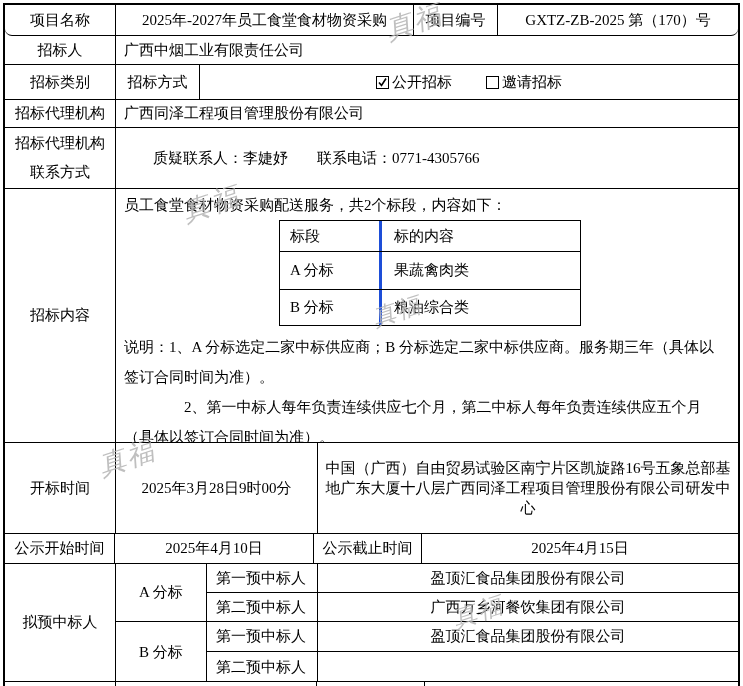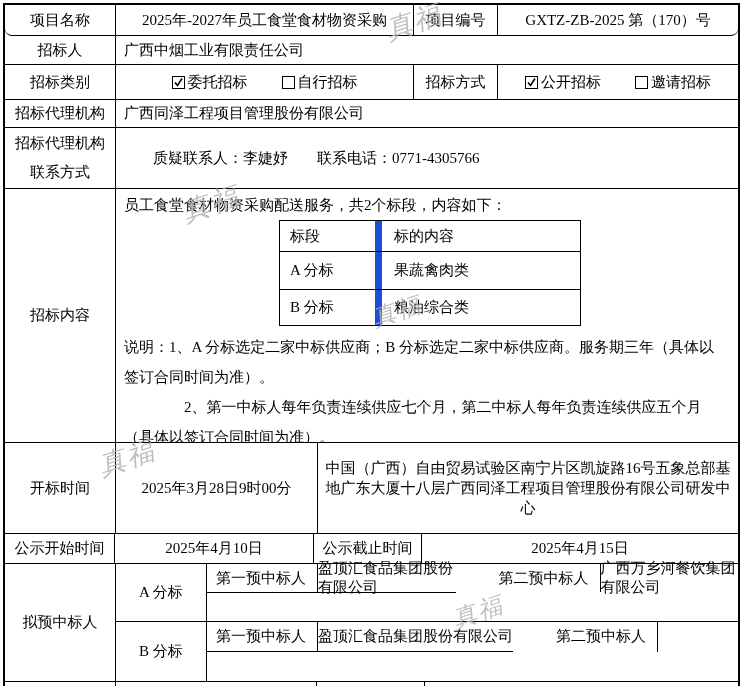--- a/index.html
+++ b/index.html
@@ -63,39 +63,39 @@
     flex: 1; height: 100%; padding: 3px 10px 0 8px;
     overflow: hidden;
   }
   .content-intro { line-height: 26px; }
   .inner-table {
     margin: 2px 0 6px 155px;
     width: 302px; border: 1px solid #000;
   }
   .inner-row { display: flex; border-bottom: 1px solid #000; }
   .inner-row:last-child { border-bottom: none; }
-  .inner-c1 { width: 102px; flex: none; border-right: 7px solid #1d4ed8;
+  .inner-c1 { width: 102px; flex: none; border-right: 3px solid #1d4ed8;
               padding-left: 10px; display: flex; align-items: center; text-align: right; }
   .inner-c2 { flex: 1; padding-left: 12px; display: flex; align-items: center; }
   .ih { height: 31px; } .ir1 { height: 38px; } .ir2 { height: 35px; }
   .note { line-height: 30px; }
   .note.indent { text-indent: 60px; }
 
   .addr-cell { line-height: 20px; padding: 0 5px; }
 
   
   .cand-label { width: 111px; flex: none; border-right: 1px solid #000;
                 display: flex; align-items: center; justify-content: center; }
   .cand-body { flex: 1; display: flex; flex-direction: column; }
   .cand-group { display: flex; }
   .cand-group.ga { height: 58px; border-bottom: 1px solid #000; }
   .cand-group.gb { height: 60px; }
   .bid-cell { width: 91px; flex: none; border-right: 1px solid #000;
               display: flex; align-items: center; justify-content: center; }
-  .cand-items { flex: 1; display: flex; flex-direction: row; gap: 34px; }
+  .cand-items { flex: 1; display: flex; flex-direction: column; }
   .cand-item { display: flex; }
   .cand-item.bb { border-bottom: 1px solid #000; }
   .ia1 { height: 29px; } .ia2 { height: 28px; }
   .ib1 { height: 30px; } .ib2 { height: 30px; }
   .rank-cell { width: 111px; flex: none; border-right: 1px solid #000;
                display: flex; align-items: center; padding-left: 9px; }
   .company-cell { flex: 1; display: flex; align-items: center; justify-content: center; }
 
   .stub { position: absolute; top: 0; width: 1px; height: 6px; background: #000; }
   .stub1 { left: 110px; } .stub2 { left: 311px; } .stub3 { left: 419px; }
@@ -124,36 +124,20 @@
     <div class="cell grow last">GXTZ-ZB-2025 第（170）号</div>
   </div>
 
   <div class="row r2">
     <div class="cell w-label">招标人</div>
     <div class="cell grow last left">广西中烟工业有限责任公司</div>
   </div>
 
   <div class="row r3">
     <div class="cell w-label">招标类别</div>
-    <div class="cell w-value1">
-      <div class="checkbox-group">
-        <span class="cbx-item">
-          <span class="cbx">
-            <svg width="11" height="11" viewBox="0 0 11 11">
-                <polyline points="2,5.5 4.5,8.5 9,1.5" fill="none" stroke="#000" stroke-width="1.6"></polyline>
-              </svg>
-          </span>
-          <span>委托招标</span>
-        </span>
-        <span class="cbx-item">
-          <span class="cbx"></span>
-          <span>自行招标</span>
-        </span>
-      </div>
-    </div>
     <div class="cell w-code">招标方式</div>
     <div class="cell grow last">
       <div class="checkbox-group">
         <span class="cbx-item">
           <span class="cbx">
             <svg width="11" height="11" viewBox="0 0 11 11">
                 <polyline points="2,5.5 4.5,8.5 9,1.5" fill="none" stroke="#000" stroke-width="1.6"></polyline>
               </svg>
           </span>
           <span>公开招标</span>

